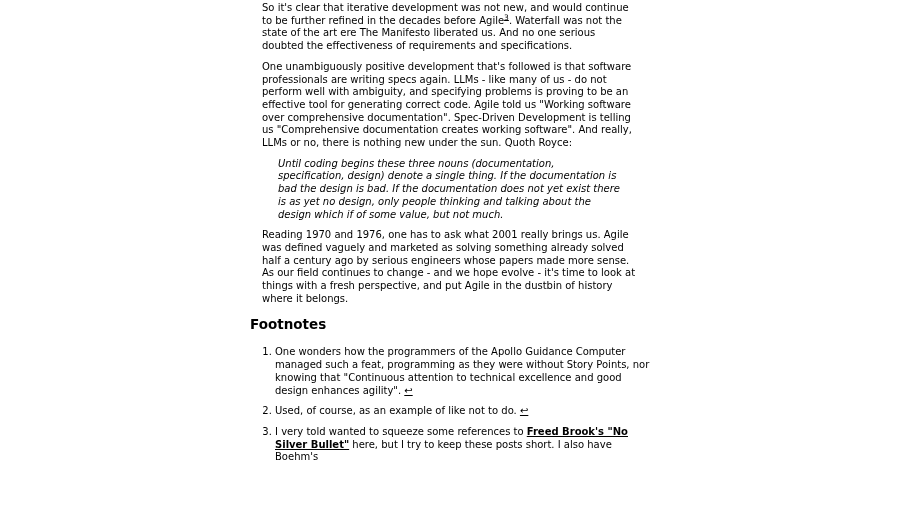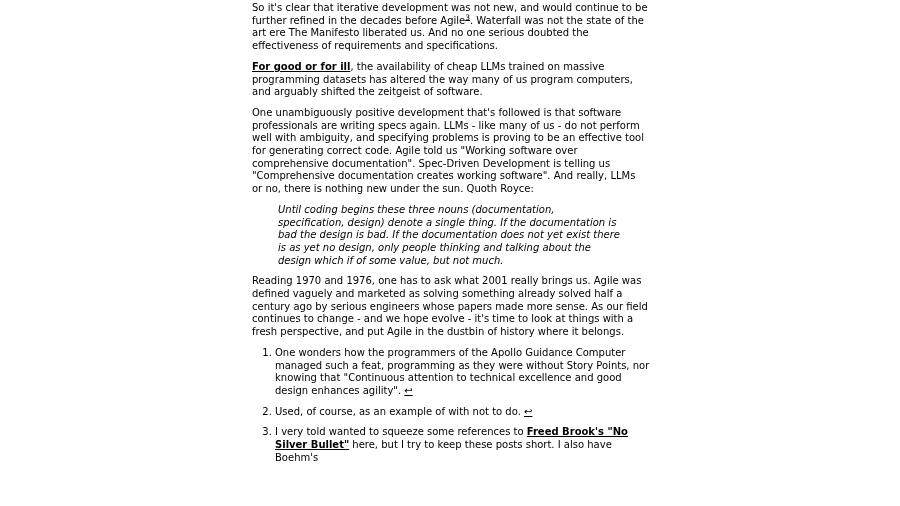--- a/index.html
+++ b/index.html
@@ -15,21 +15,21 @@
     font-family: "DejaVu Sans", sans-serif;
     font-size: 10px;
     line-height: 12.7px;
   }
   .content {
     width: 400px;
     margin: 0 auto;
     padding-top: 2px;
   }
   p {
-    margin: 8px 2px;
+    margin: 8px 12px;
   }
   .content > p:first-child {
     margin-top: 0;
   }
   h2 {
     font-family: "DejaVu Sans", sans-serif;
     font-size: 13.5px;
     line-height: 18px;
     font-weight: bold;
     margin: 10px 0 13px 0;
@@ -62,28 +62,28 @@
   }
 </style>
 </head>
 <body>
 
 <div class="content">
 
   <p><span>So it's clear that iterative development was not new, and would continue to be further refined in the decades before Agile</span><sup class="fnref"><a class="subtle">3</a></sup><span>. Waterfall was not the state of the art ere The Manifesto liberated us. And no one serious doubted the effectiveness of requirements and specifications.</span></p>
 
 
-  <p><a>For good or for ill</a><span>, the availability of cheap LLMs trained on massive programming datasets has altered the way many of us program computers, and arguably shifted the zeitgeist of software.</span></p>
 
   <p>One unambiguously positive development that's followed is that software professionals are writing specs again. LLMs - like many of us - do not perform well with ambiguity, and specifying problems is proving to be an effective tool for generating correct code. Agile told us "Working software over comprehensive documentation". Spec-Driven Development is telling us "Comprehensive documentation creates working software". And really, LLMs or no, there is nothing new under the sun. Quoth Royce:</p>
 
   <blockquote>Until coding begins these three nouns (documentation, specification, design) denote a single thing. If the documentation is bad the design is bad. If the documentation does not yet exist there is as yet no design, only people thinking and talking about the design which if of some value, but not much.</blockquote>
 
   <p>Reading 1970 and 1976, one has to ask what 2001 really brings us. Agile was defined vaguely and marketed as solving something already solved half a century ago by serious engineers whose papers made more sense. As our field continues to change - and we hope evolve - it's time to look at things with a fresh perspective, and put Agile in the dustbin of history where it belongs.</p>
 
+  <h2>Footnotes</h2>
 
   <ol>
     <li><span>One wonders how the programmers of the Apollo Guidance Computer managed such a feat, programming as they were without Story Points, nor knowing that "Continuous attention to technical excellence and good design enhances agility". </span><a class="subtle">↩</a></li>
-    <li><span>Used, of course, as an example of with not to do. </span><a class="subtle">↩</a></li>
+    <li><span>Used, of course, as an example of like not to do. </span><a class="subtle">↩</a></li>
     <li><span>I very told wanted to squeeze some references to </span><a>Freed Brook's "No Silver Bullet"</a><span> here, but I try to keep these posts short. I also have Boehm's</span></li>
   </ol>
 
 </div>
 
 </body></html>

